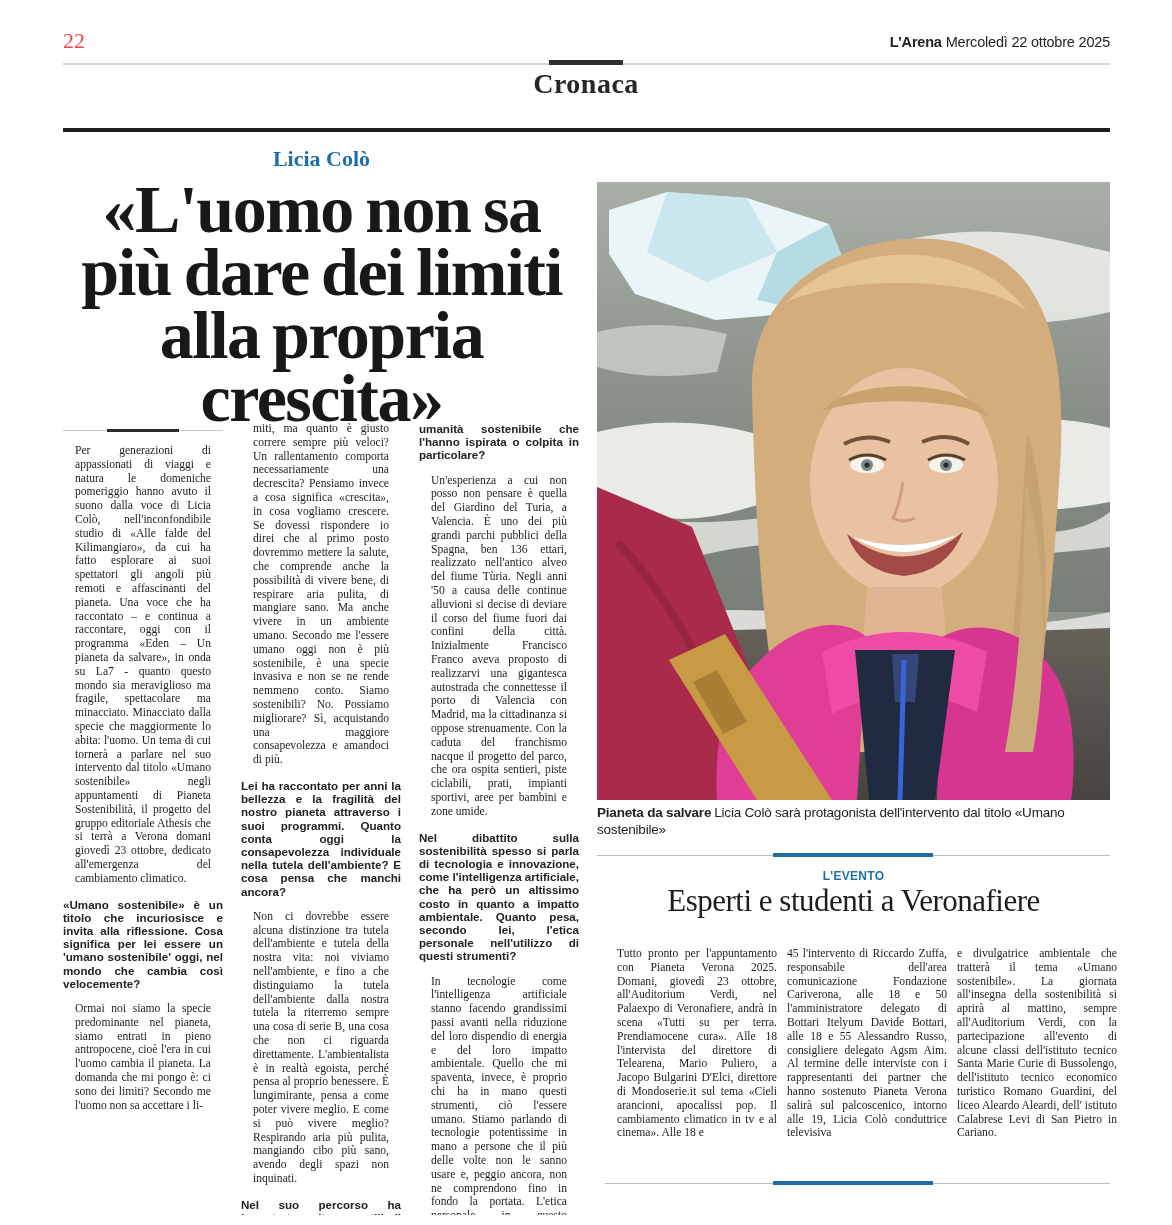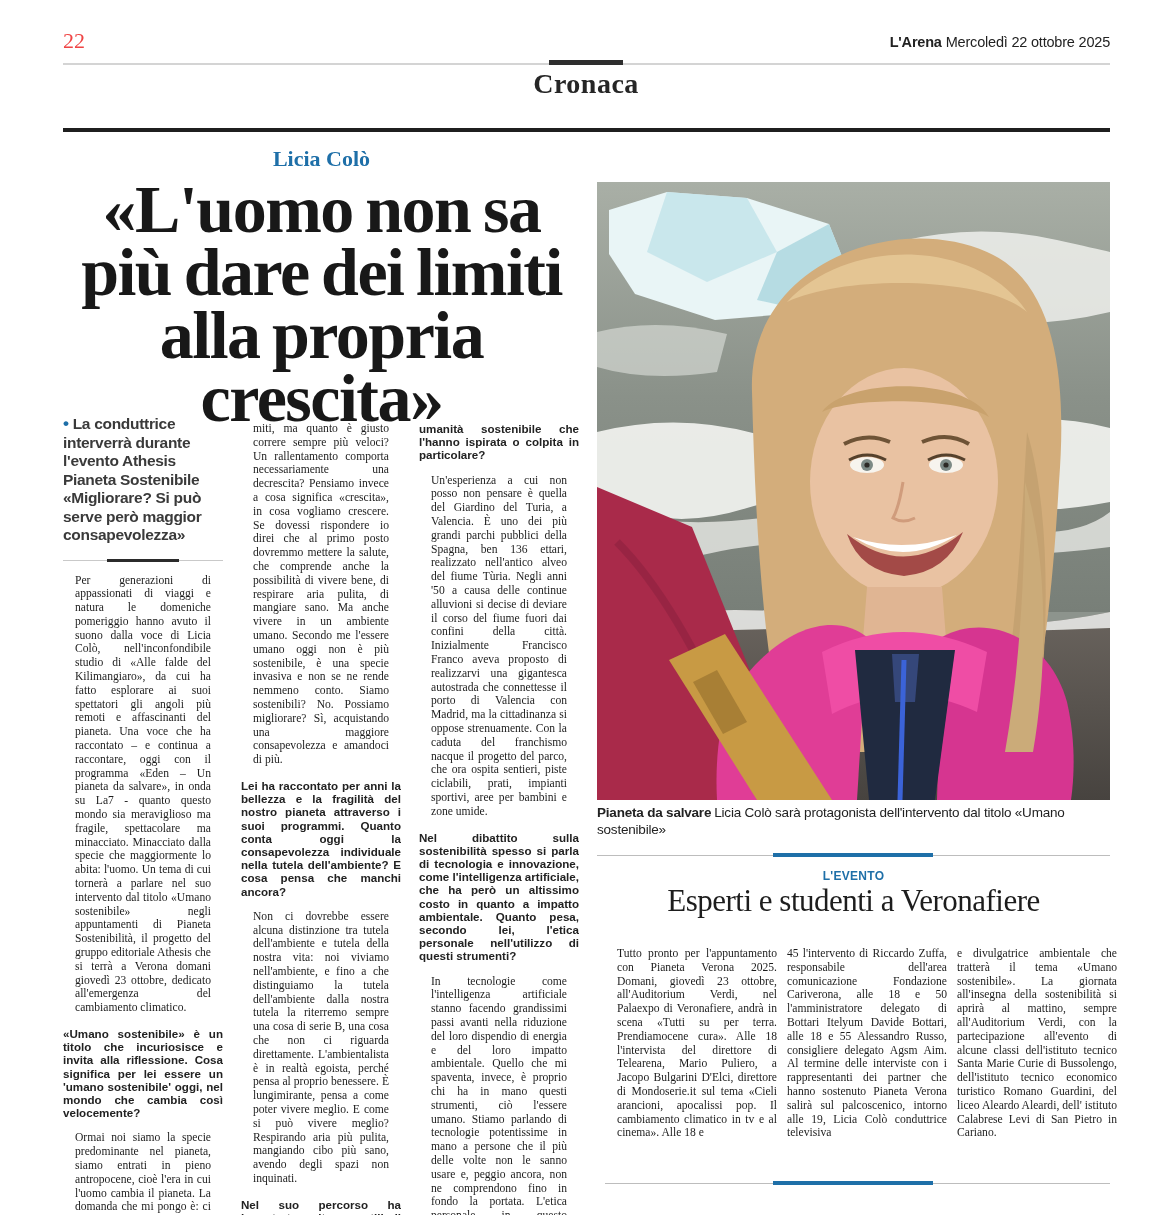--- a/index.html
+++ b/index.html
@@ -82,24 +82,20 @@
   </div>
   <div class="header-rule"></div>
   <div class="header-tick"></div>
   <div class="section-title">Cronaca</div>
   <div class="top-black-rule"></div>
 
   <div class="kicker">Licia Colò</div>
   <h1 class="headline" style="margin:0">«L'uomo non sa più dare dei limiti alla propria crescita»</h1>
 
   <div class="main-col col-1">
-    <div class="standfirst">
-      <span class="bullet">•</span>
-      <span>La conduttrice interverrà durante l'evento Athesis Pianeta Sostenibile «Migliorare? Si può serve però maggior consapevolezza»</span>
-    </div>
     <div class="sf-divider">
         <span class="line"></span>
         <span class="dark"></span>
       </div>
     <p class="body">Per generazioni di appassionati di viaggi e natura le domeniche pomeriggio hanno avuto il suono dalla voce di Licia Colò, nell'inconfondibile studio di «Alle falde del Kilimangiaro», da cui ha fatto esplorare ai suoi spettatori gli angoli più remoti e affascinanti del pianeta. Una voce che ha raccontato – e continua a raccontare, oggi con il programma «Eden – Un pianeta da salvare», in onda su La7 - quanto questo mondo sia meraviglioso ma fragile, spettacolare ma minacciato. Minacciato dalla specie che maggiormente lo abita: l'uomo. Un tema di cui tornerà a parlare nel suo intervento dal titolo «Umano sostenibile» negli appuntamenti di Pianeta Sostenibilità, il progetto del gruppo editoriale Athesis che si terrà a Verona domani giovedì 23 ottobre, dedicato all'emergenza del cambiamento climatico.</p>
     <p class="question">«Umano sostenibile» è un titolo che incuriosisce e invita alla riflessione. Cosa significa per lei essere un 'umano sostenibile' oggi, nel mondo che cambia così velocemente?</p>
     <p class="body">Ormai noi siamo la specie predominante nel pianeta, siamo entrati in pieno antropocene, cioè l'era in cui l'uomo cambia il pianeta. La domanda che mi pongo è: ci sono dei limiti? Secondo me l'uomo non sa accettare i li-</p>
   </div>
 
   <div class="main-col col-2">

